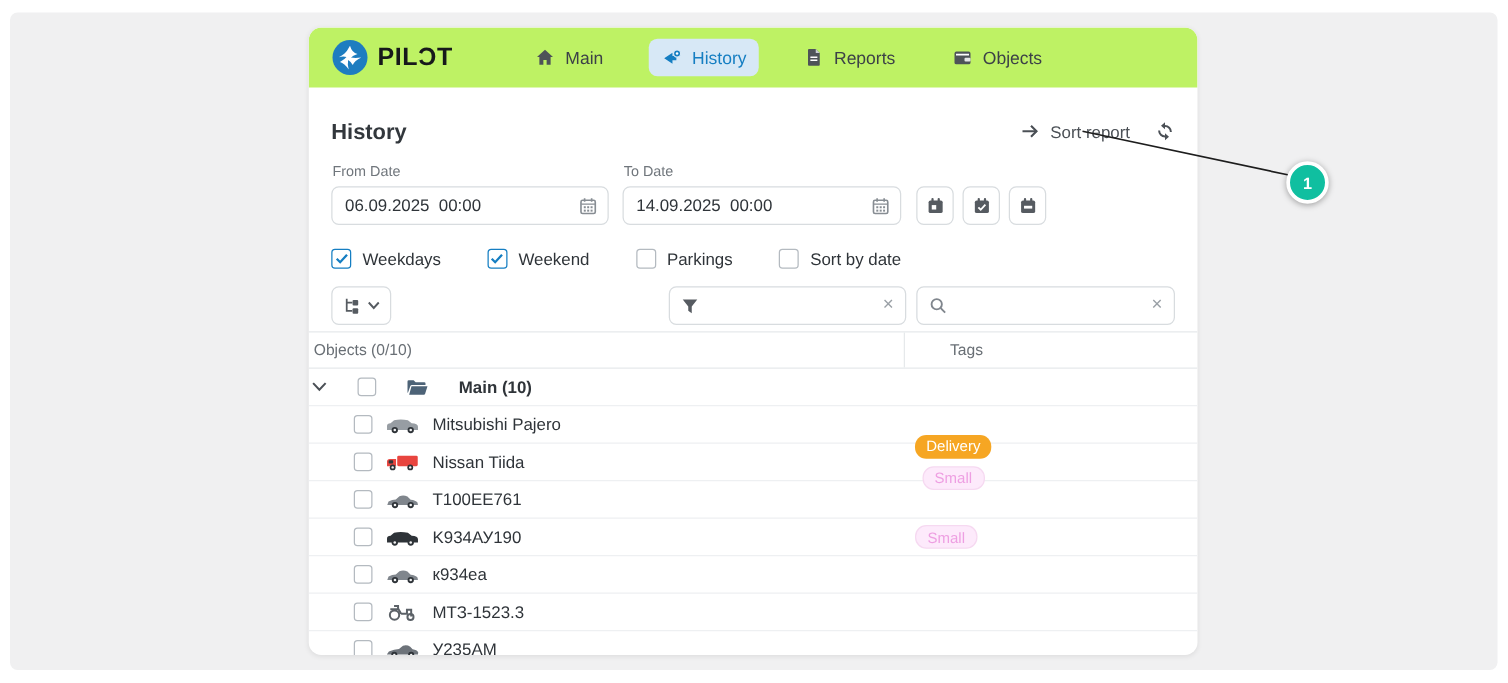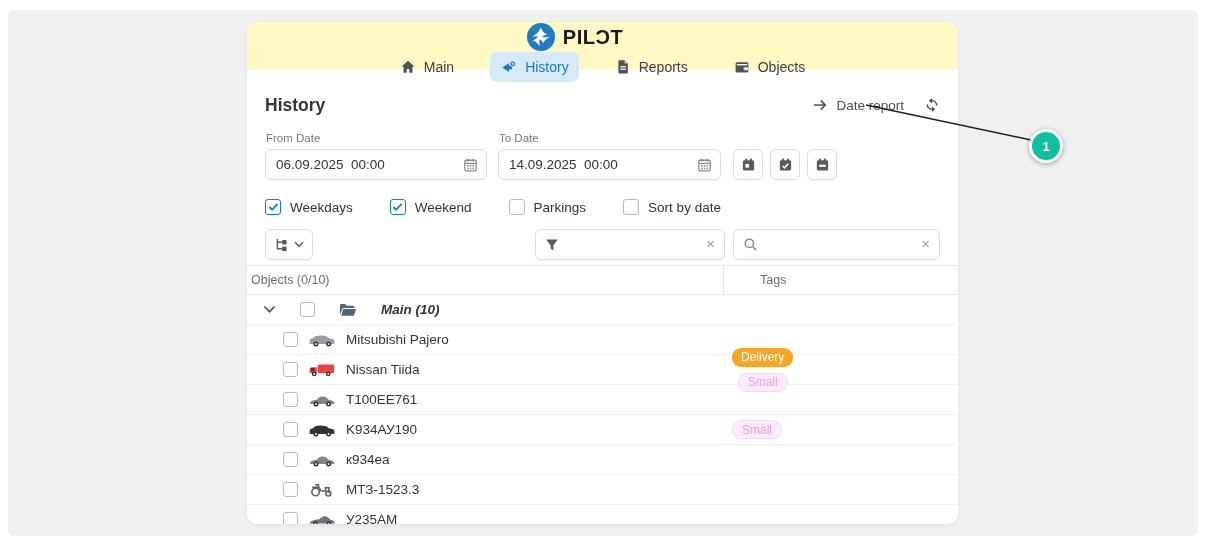--- a/index.html
+++ b/index.html
@@ -3,21 +3,21 @@
 <meta charset="utf-8">
 <style>
   * { margin:0; padding:0; box-sizing:border-box; }
   html,body { width:1206px; height:546px; background:#ffffff; font-family:"Liberation Sans","DejaVu Sans",sans-serif; }
   .canvas { position:absolute; left:8px; top:10px; width:1190px; height:526px; background:#f0f0f1; border-radius:6px; }
 
   .card { position:absolute; left:239px; top:12px; width:711px; height:502px; background:#fff; border-radius:10px;
           box-shadow:0 1px 4px rgba(0,0,0,.07); color:#2f3439; font-size:13.5px; overflow:hidden; }
 
   
-  .nav { height:48px; background:#fef9c3; display:flex; align-items:center; padding:0 18px; border-radius:10px 10px 0 0;flex-direction:column; }
+  .nav { height:48px; background:#bef264; display:flex; align-items:center; padding:0 18px; border-radius:10px 10px 0 0; }
   .logo { display:flex; align-items:center; gap:7px; margin-right:56px; cursor:pointer; }
   .logo-text { font-weight:bold; font-size:20px; letter-spacing:.5px; color:#17191b; }
   .nav-items { display:flex; align-items:center; gap:26px; }
   .nav-item { display:flex; align-items:center; gap:8px; font-size:14px; color:#3c4147; cursor:pointer; padding:7px 10px; border-radius:7px; }
   .nav-item svg { flex:0 0 auto; }
   .nav-item.active { background:var(--accent_soft,#d7e8f6); color:var(--accent,#157ec2); font-weight:500; }
 
   
   .title-row { display:flex; align-items:center; justify-content:space-between; padding:12px 18px 8px; height:46px; margin-top:10px; }
   .title-row h1 { font-size:17.5px; font-weight:bold; color:#32373c; }
@@ -58,21 +58,21 @@
   .clear-x { color:#9aa0a6; font-size:15px; padding:0 9px 2px 0; cursor:pointer; line-height:1; }
 
   
   .list { margin-top:5px; }
   .list-head { display:flex; height:30px; align-items:center; border-top:1px solid #e6e9eb; border-bottom:1px solid #e6e9eb; color:#696f75; font-size:12.5px; }
   .col-obj { width:477px; padding-left:4px; border-right:1px solid #e6e9eb; height:100%; display:flex; align-items:center; }
   .col-tags { padding-left:8px;margin-left:28px; }
   .lrow { display:flex; align-items:center; height:30px; border-bottom:1px solid #eef0f2; }
   .lrow .name-cell { width:477px; display:flex; align-items:center; height:100%; }
   .lrow .tags-cell { padding-left:8px; display:flex; align-items:center; gap:6px;flex-direction:column; }
-  .lrow.folder .name-cell { padding-left:16px; gap:24px; font-weight:bold;font-style:italic; }
+  .lrow.folder .name-cell { padding-left:2px; gap:24px; font-weight:bold; }
   .lrow.child .name-cell { padding-left:36px; gap:9px; }
   .vicon { width:30px; height:18px; display:flex; align-items:center; justify-content:center; flex:0 0 auto; }
   .vicon.gray  { color:#979da3; }
   .vicon.red   { color:#e8453f; }
   .vicon.lgray { color:#80868d; }
   .vicon.black { color:#2e3338; }
   .vicon.dark  { color:#6d737a; }
   .vicon.line  { color:#5b6167; }
   .rname { font-size:13.5px; color:#2f3439; }
   .tag { height:19px; display:inline-flex; align-items:center; padding:0 9px; border-radius:9px; font-size:12px; }
@@ -190,21 +190,21 @@
     <div class="title-row">
       <h1>History</h1>
       <div class="title-actions">
         <button class="ghost-btn">
           <span style="display:flex">
             <svg width="16" height="16" viewBox="0 0 16 16" fill="none" stroke="#4b5056" stroke-width="1.7">
                 <path d="M2 8 H13.2"></path>
                 <path d="M8.8 3.6 L13.2 8 L8.8 12.4"></path>
               </svg>
           </span>
-          <span>Date report</span>
+          <span>Sort report</span>
         </button>
         <button class="ghost-btn">
           <span style="display:flex">
             <svg width="16" height="16" viewBox="0 0 18 18">
               <path fill="#4b5056" d="M9 3.4 V1 L5.4 4.1 9 7.2 V5.2 A4.4 4.4 0 0 1 13.4 9.6 H15.2 A6.2 6.2 0 0 0 9 3.4 Z"></path>
               <path fill="#4b5056" d="M9 14.6 V17 L12.6 13.9 9 10.8 V12.8 A4.4 4.4 0 0 1 4.6 8.4 H2.8 A6.2 6.2 0 0 0 9 14.6 Z"></path>
             </svg>
           </span>
         </button>
       </div>

